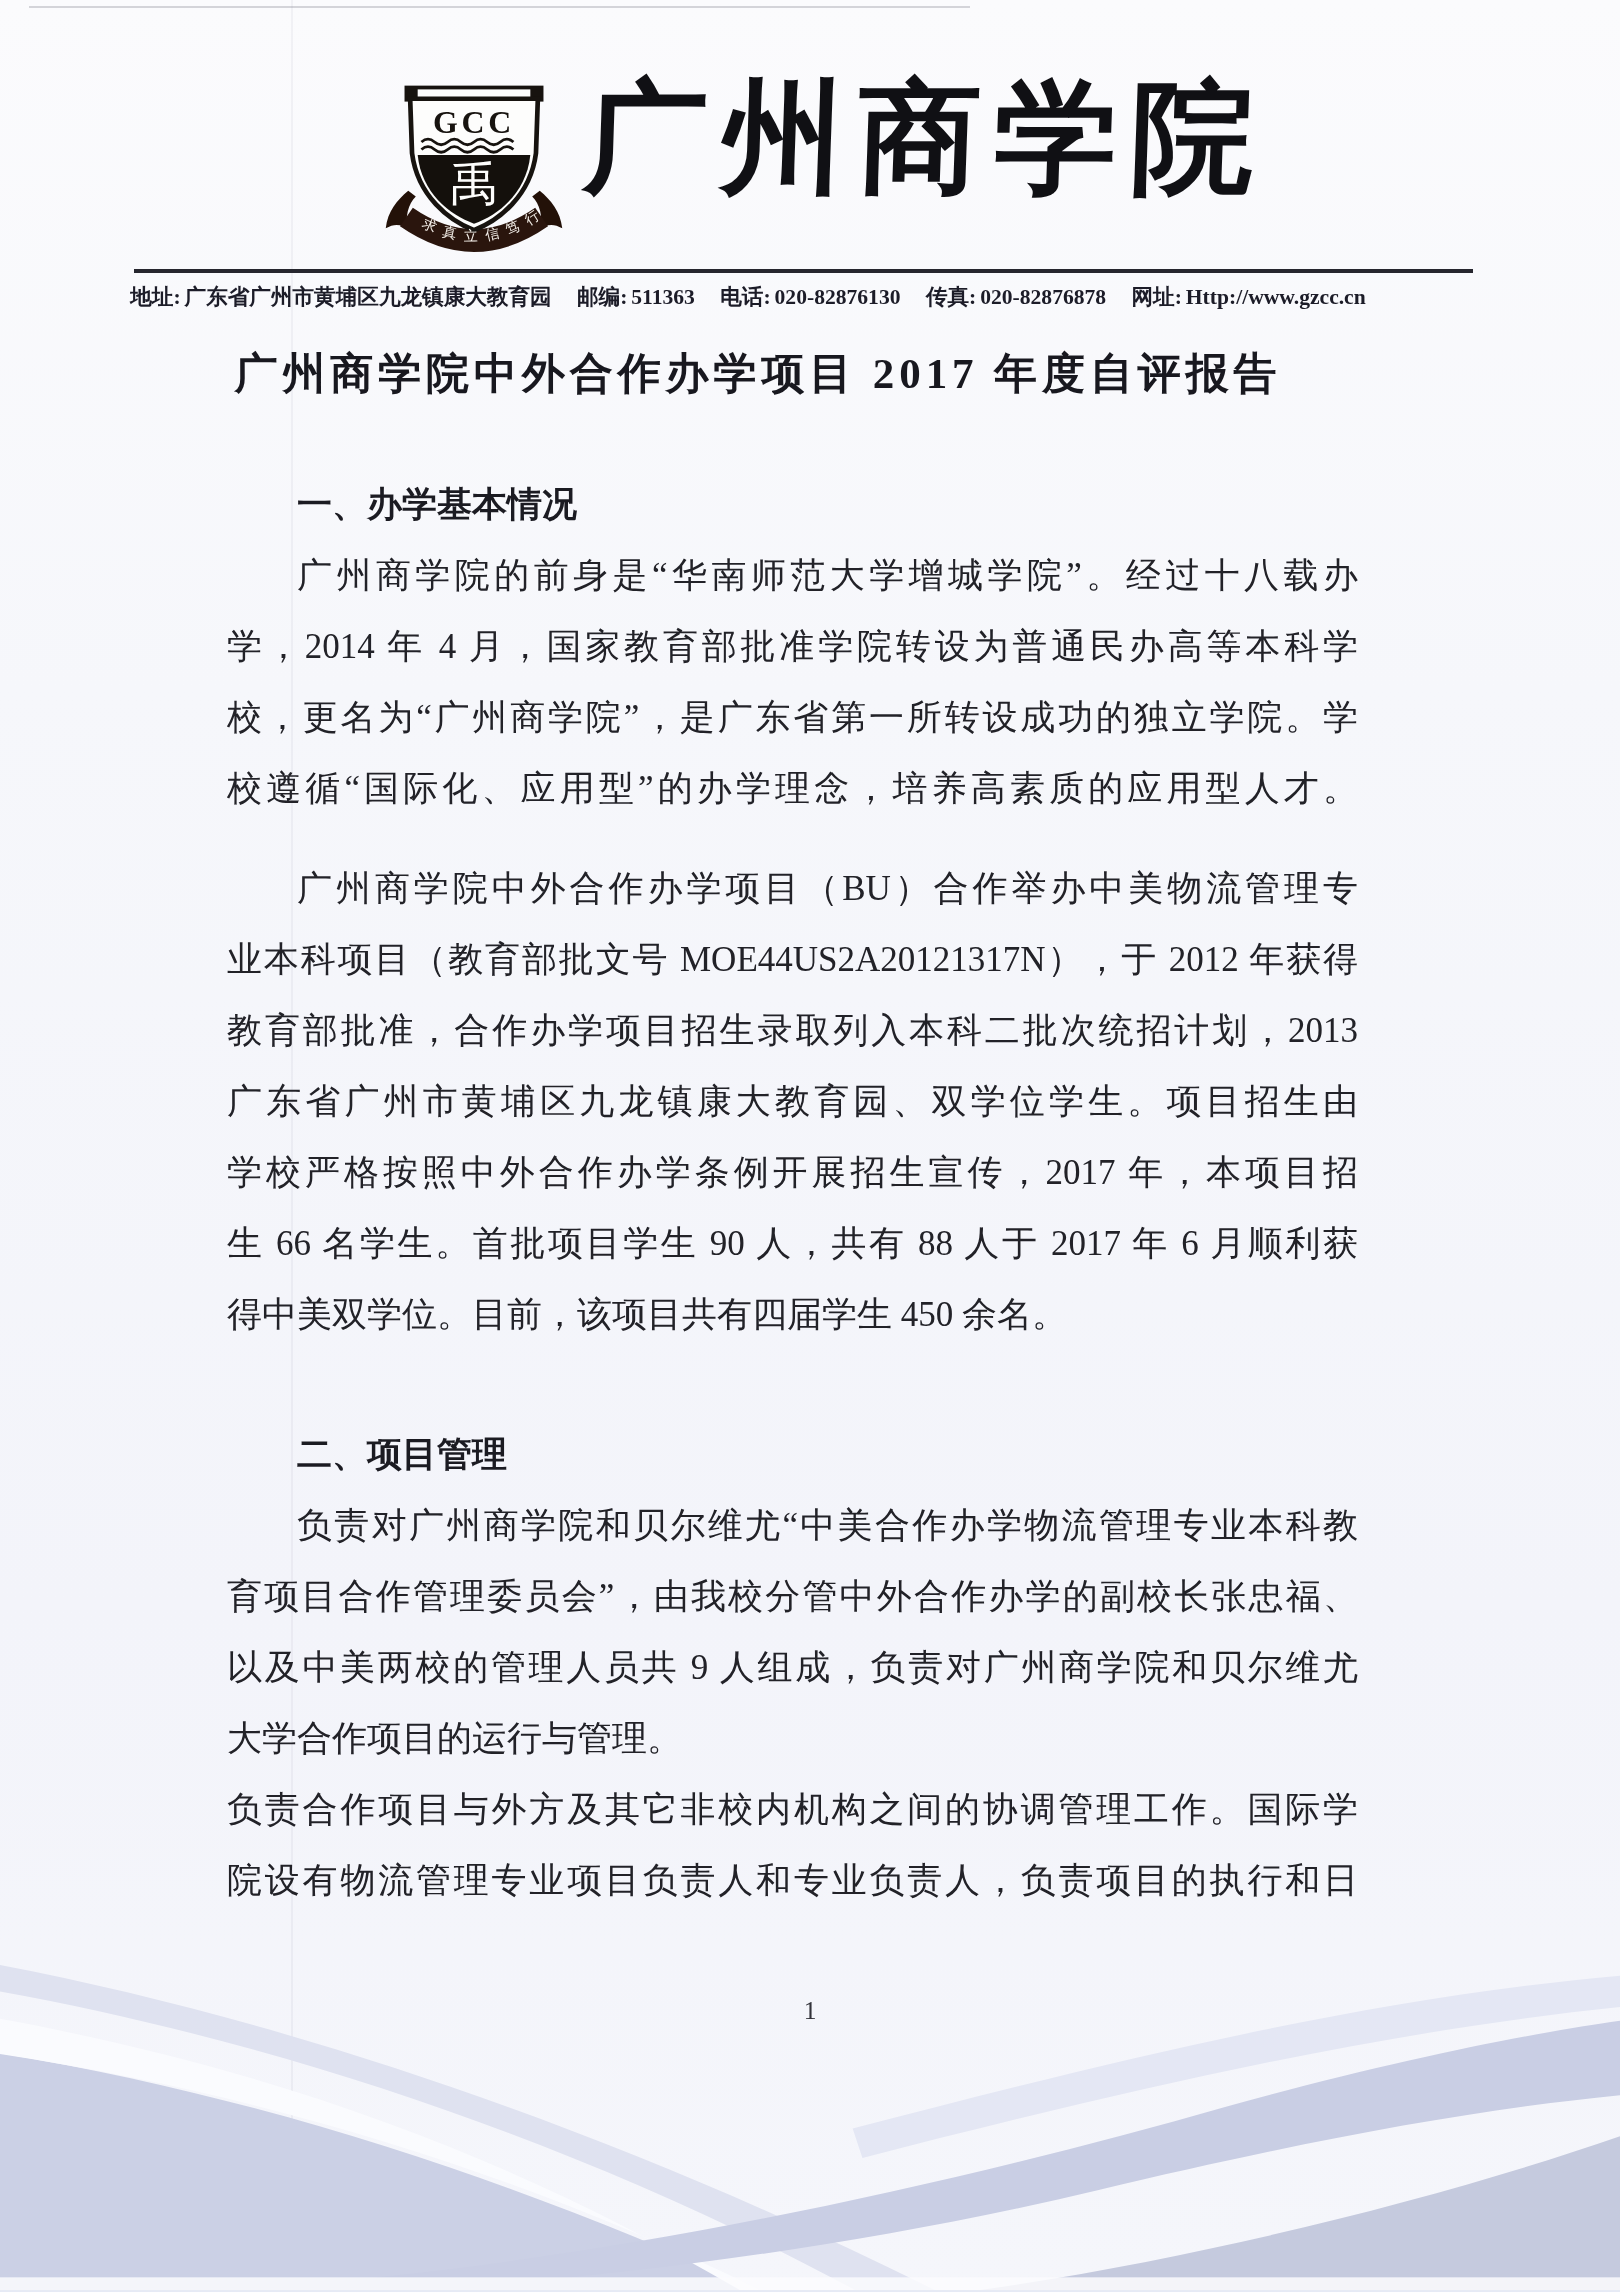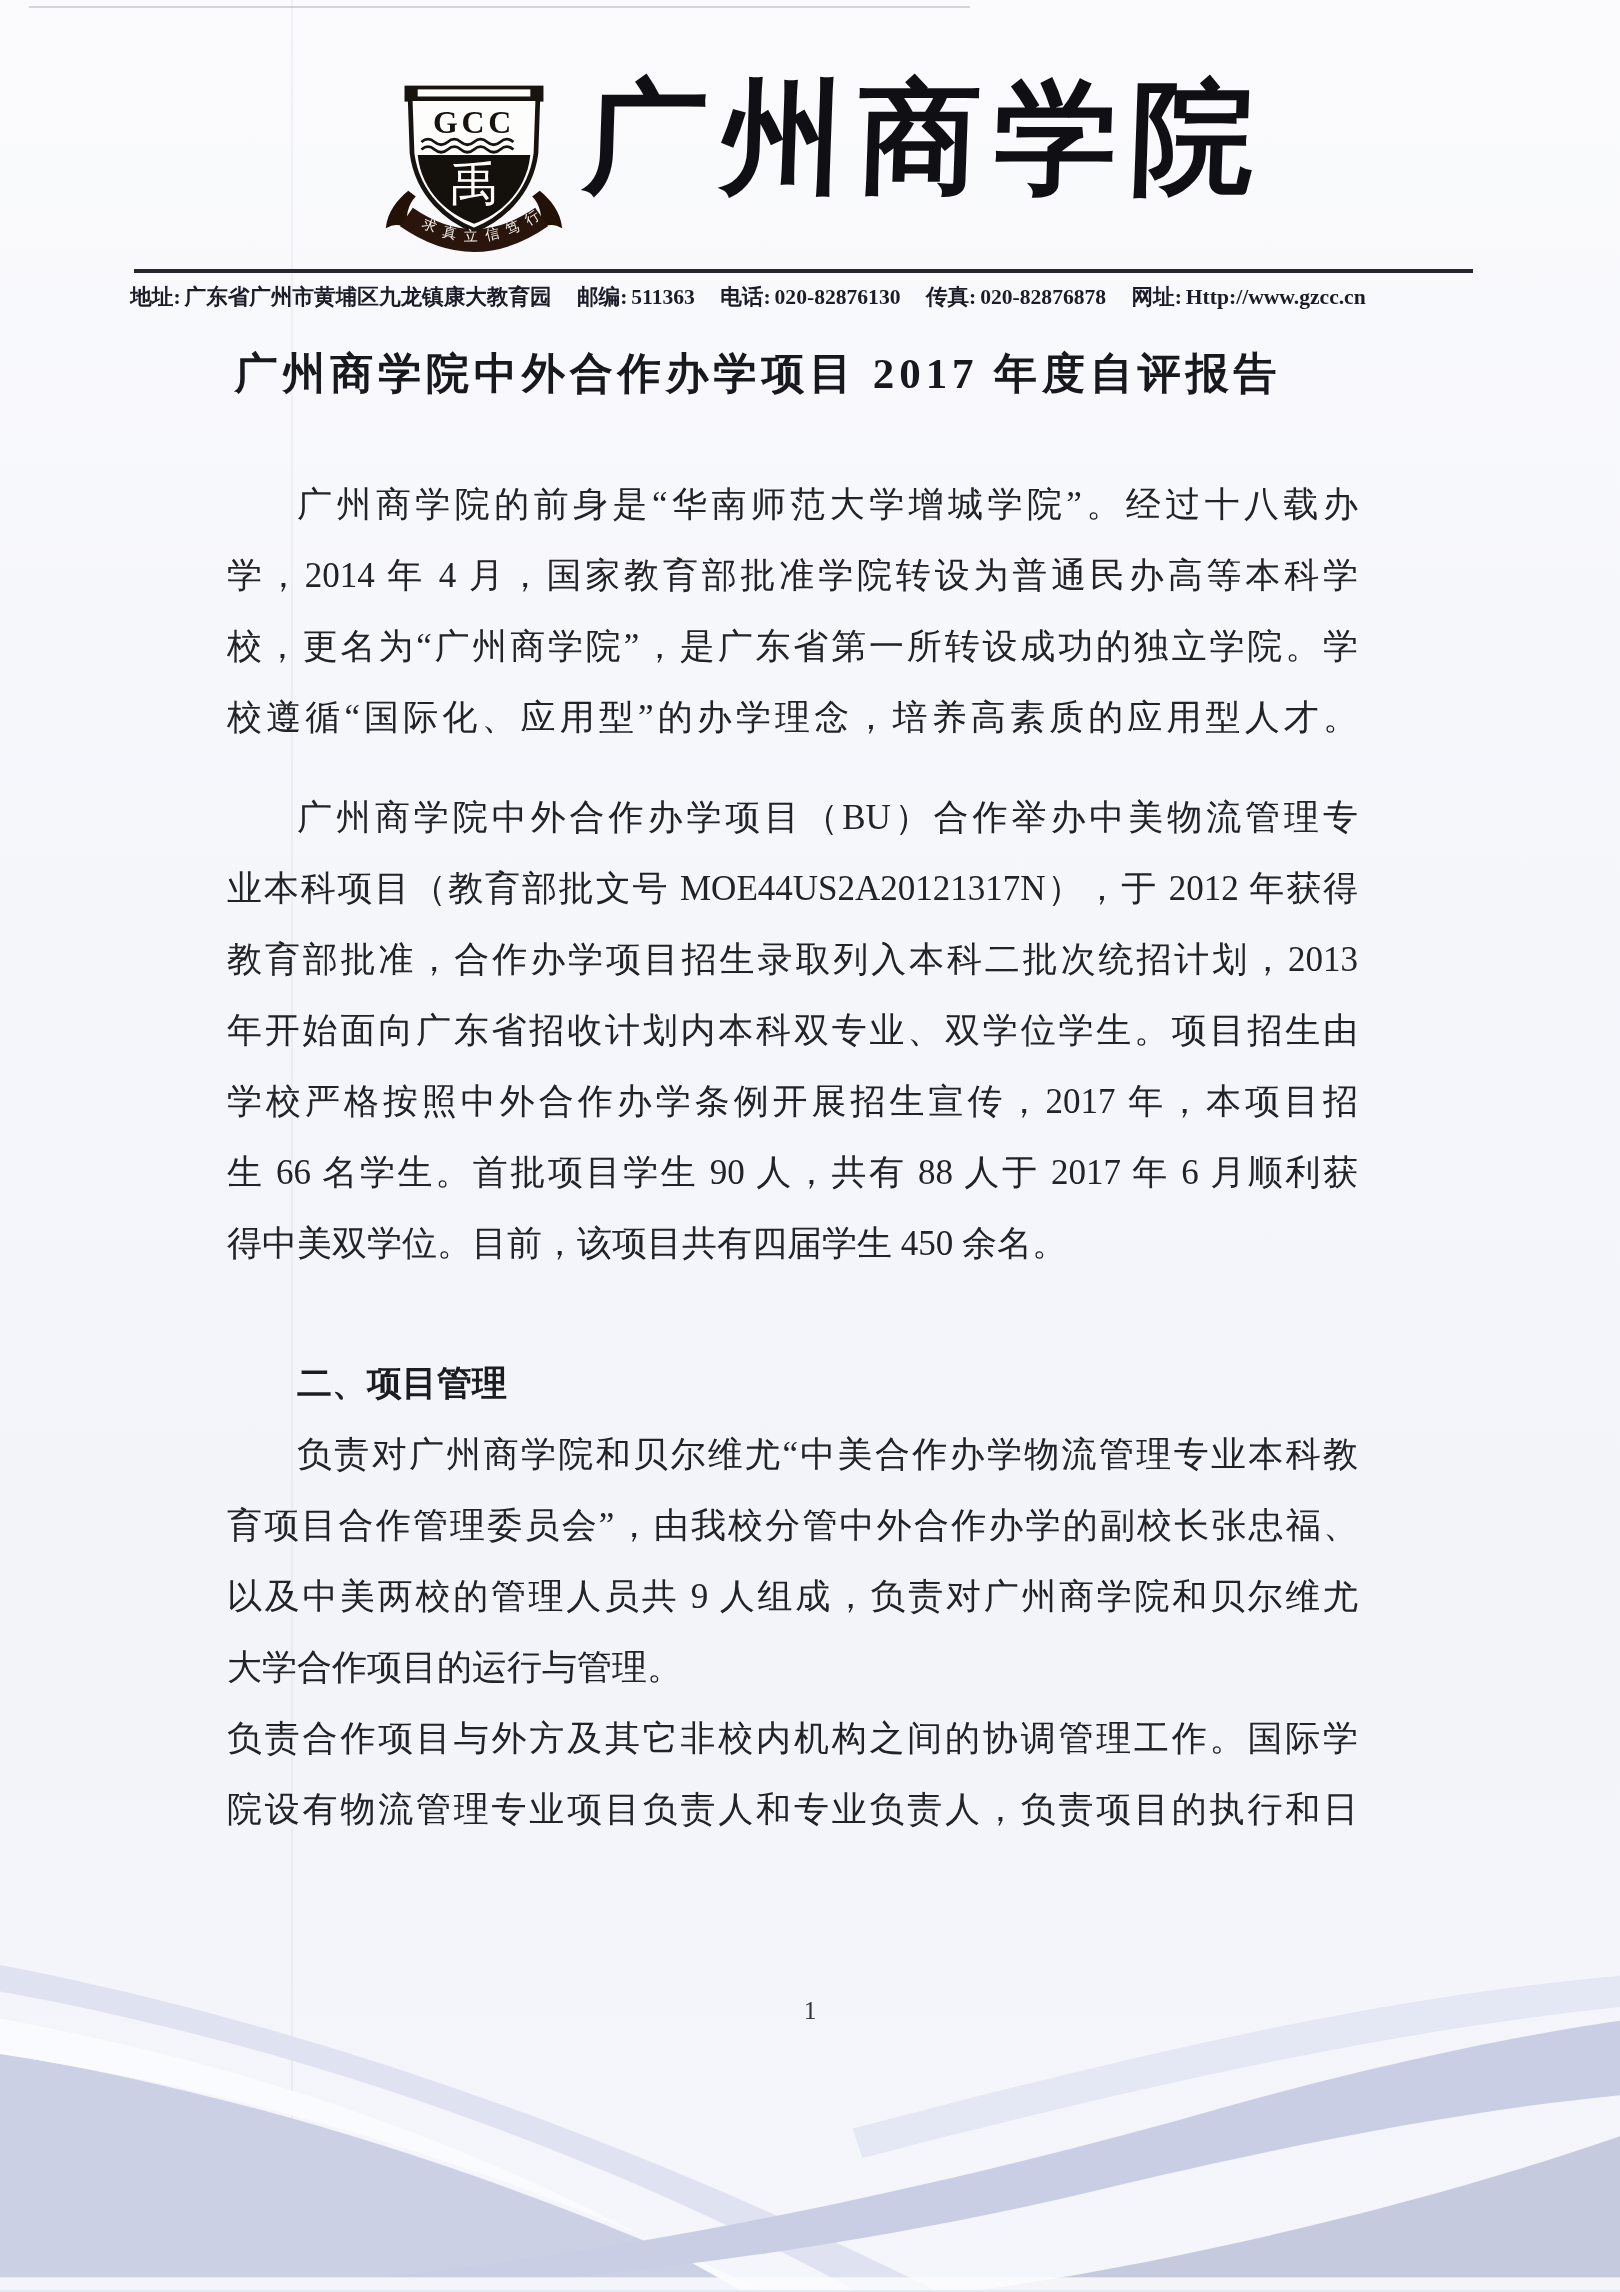--- a/index.html
+++ b/index.html
@@ -89,33 +89,34 @@
   <span class="grp"><span class="lbl">地址:</span><span>广东省广州市黄埔区九龙镇康大教育园</span></span>
   <span class="grp"><span class="lbl">邮编:</span><span>511363</span></span>
   <span class="grp"><span class="lbl">电话:</span><span>020-82876130</span></span>
   <span class="grp"><span class="lbl">传真:</span><span>020-82876878</span></span>
   <span class="grp"><span class="lbl">网址:</span><span>Http://www.gzcc.cn</span></span>
 </div>
 
 <div class="doc-title">广州商学院中外合作办学项目 2017 年度自评报告</div>
 
 <div class="body-block">
+  <div class="sec-heading">一、办学基本情况</div>
 
   <div>
     <div class="ln ind">广州商学院的前身是“华南师范大学增城学院”。经过十八载办</div>
     <div class="ln">学，2014 年 4 月，国家教育部批准学院转设为普通民办高等本科学</div>
     <div class="ln">校，更名为“广州商学院”，是广东省第一所转设成功的独立学院。学</div>
     <div class="ln">校遵循“国际化、应用型”的办学理念，培养高素质的应用型人才。</div>
   </div>
 
   <div class="para-2">
     <div class="ln ind">广州商学院中外合作办学项目（BU）合作举办中美物流管理专</div>
     <div class="ln">业本科项目（教育部批文号 MOE44US2A20121317N），于 2012 年获得</div>
     <div class="ln">教育部批准，合作办学项目招生录取列入本科二批次统招计划，2013</div>
-    <div class="ln">年开始面向广东省招收计划内本科双专业、双学位学生。项目招生由</div>
+    <div class="ln">广东省广州市黄埔区九龙镇康大教育园、双学位学生。项目招生由</div>
     <div class="ln">学校严格按照中外合作办学条例开展招生宣传，2017 年，本项目招</div>
     <div class="ln">生 66 名学生。首批项目学生 90 人，共有 88 人于 2017 年 6 月顺利获</div>
     <div class="ln-end">得中美双学位。目前，该项目共有四届学生 450 余名。</div>
   </div>
 
   <div class="sec-heading heading-2">二、项目管理</div>
 
   <div>
     <div class="ln ind">负责对广州商学院和贝尔维尤“中美合作办学物流管理专业本科教</div>
     <div class="ln">育项目合作管理委员会”，由我校分管中外合作办学的副校长张忠福、</div>

